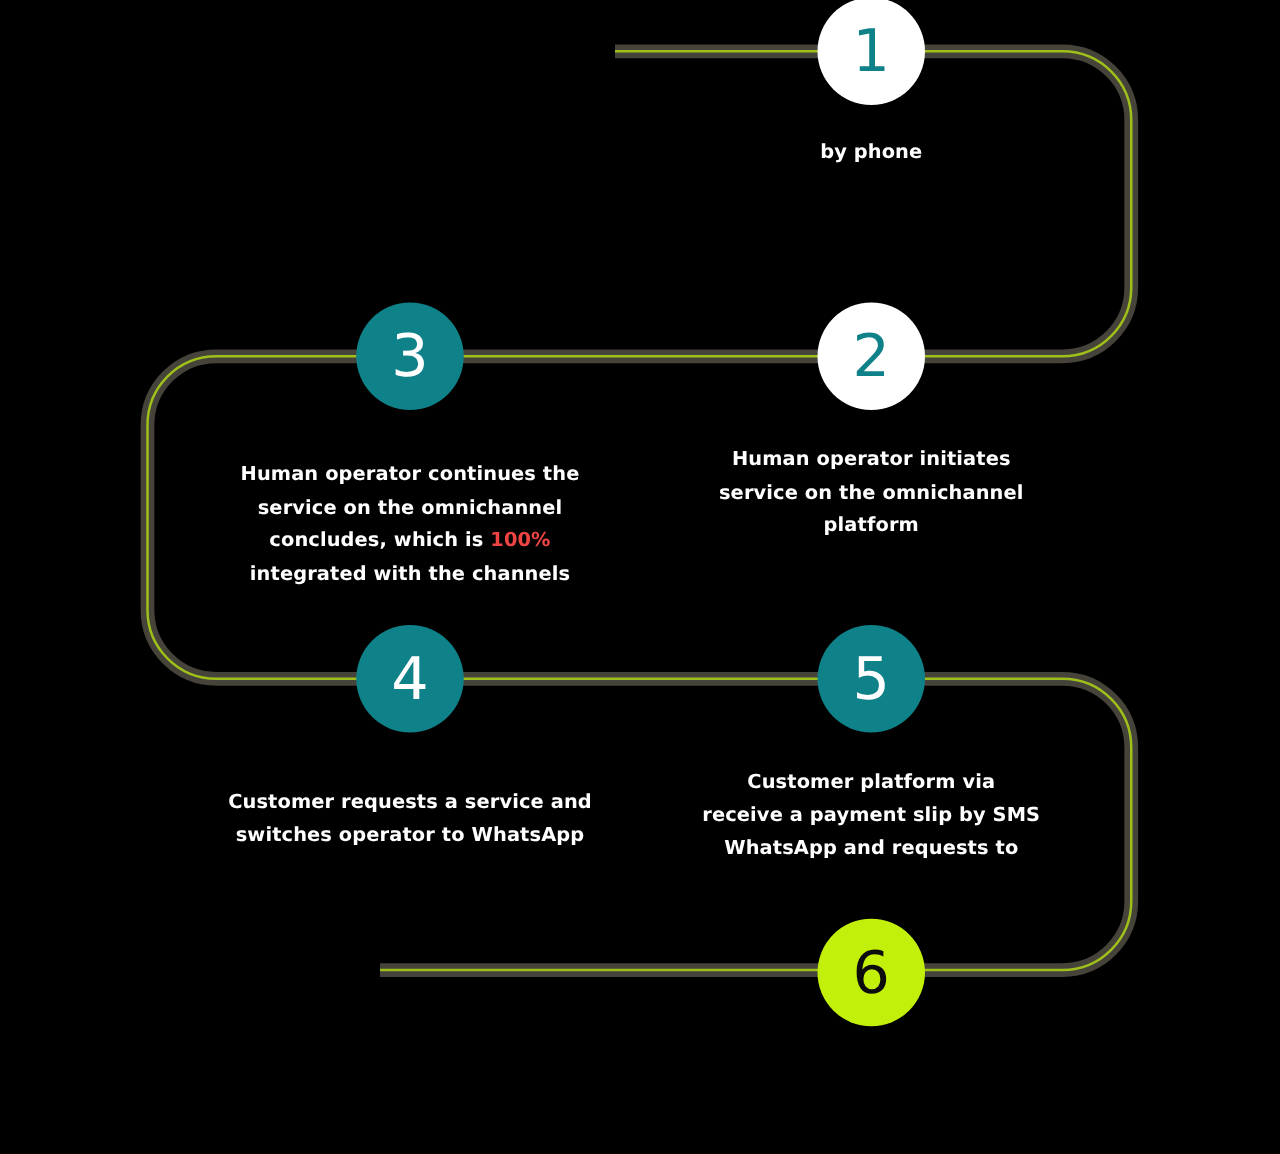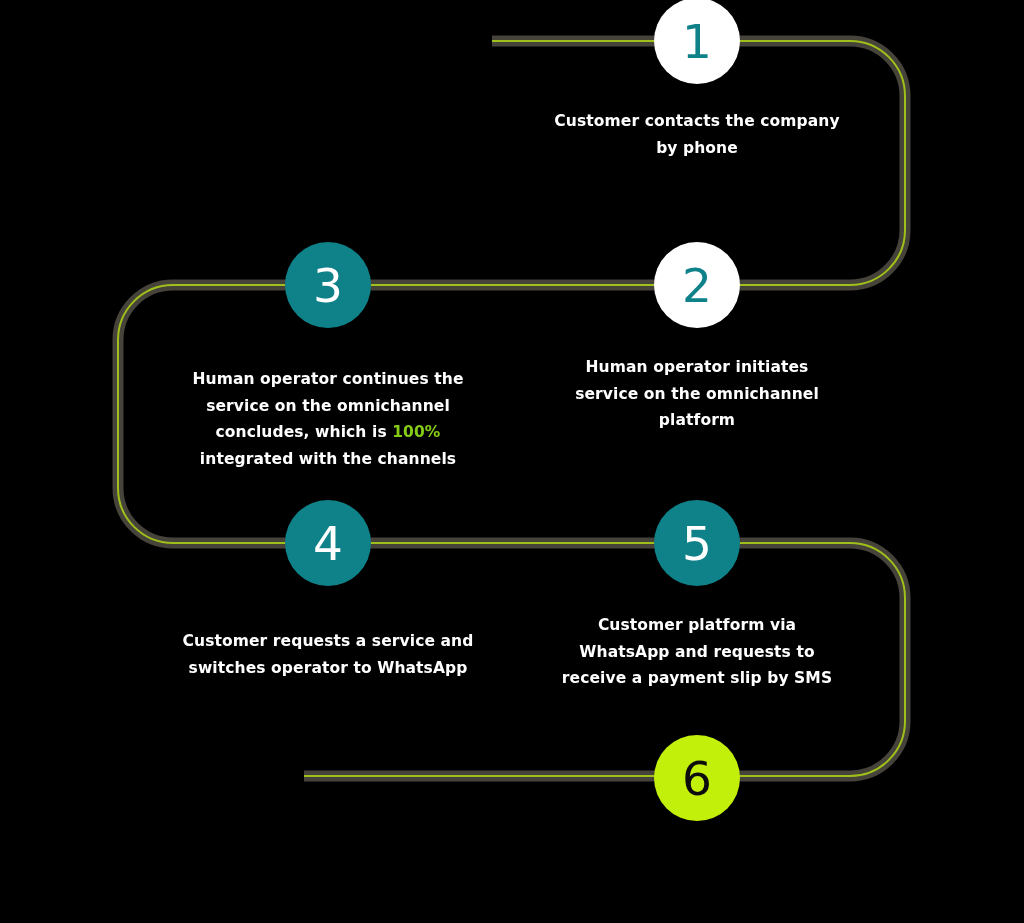--- a/index.html
+++ b/index.html
@@ -53,21 +53,21 @@
     position: absolute;
     color: #ffffff;
     font-family: "DejaVu Sans", sans-serif;
     font-size: 15.5px;
     font-weight: bold;
     line-height: 1.72;
     text-align: center;
     letter-spacing: 0.1px;
     user-select: none;
   }
-  .hl-lime { color: #84cc16; }
+  .hl-lime { color: #ef4444; }
 </style>
 </head>
 <body>
 
 <div id="stage">
 
   <svg id="flow-path" viewBox="0 0 1024 923" xmlns="http://www.w3.org/2000/svg">
     <defs>
       <path id="serp" d="M 492 41
                L 850 41
@@ -85,21 +85,20 @@
                L 304 776"></path>
     </defs>
     <use href="#serp" fill="none" stroke="#45433a" stroke-width="11" stroke-linecap="butt"></use>
     <use href="#serp" fill="none" stroke="#9fbf1a" stroke-width="2" stroke-linecap="butt"></use>
   </svg>
 
   <div class="step-node node-white" style="left:654px; top:-2px;">
     <span class="step-num">1</span>
   </div>
   <div class="step-caption" style="left:497px; top:108px; width:400px;">
-    <div>Customer contacts the company</div>
     <div>by phone</div>
   </div>
 
   <div class="step-node node-white" style="left:654px; top:242px;">
     <span class="step-num">2</span>
   </div>
   <div class="step-caption" style="left:522px; top:354px; width:350px;">
     <div>Human operator initiates</div>
     <div>service on the omnichannel</div>
     <div>platform</div>
@@ -123,21 +122,21 @@
   <div class="step-caption" style="left:143px; top:628px; width:370px;">
     <div>Customer requests a service and</div>
     <div>switches operator to WhatsApp</div>
   </div>
 
   <div class="step-node node-teal" style="left:654px; top:500px;">
     <span class="step-num">5</span>
   </div>
   <div class="step-caption" style="left:527px; top:612px; width:340px;">
     <div>Customer platform via</div>
+    <div>receive a payment slip by SMS</div>
     <div>WhatsApp and requests to</div>
-    <div>receive a payment slip by SMS</div>
   </div>
 
   <div class="step-node node-lime" style="left:654px; top:735px;">
     <span class="step-num">6</span>
   </div>
 
 </div>
 
 </body></html>

